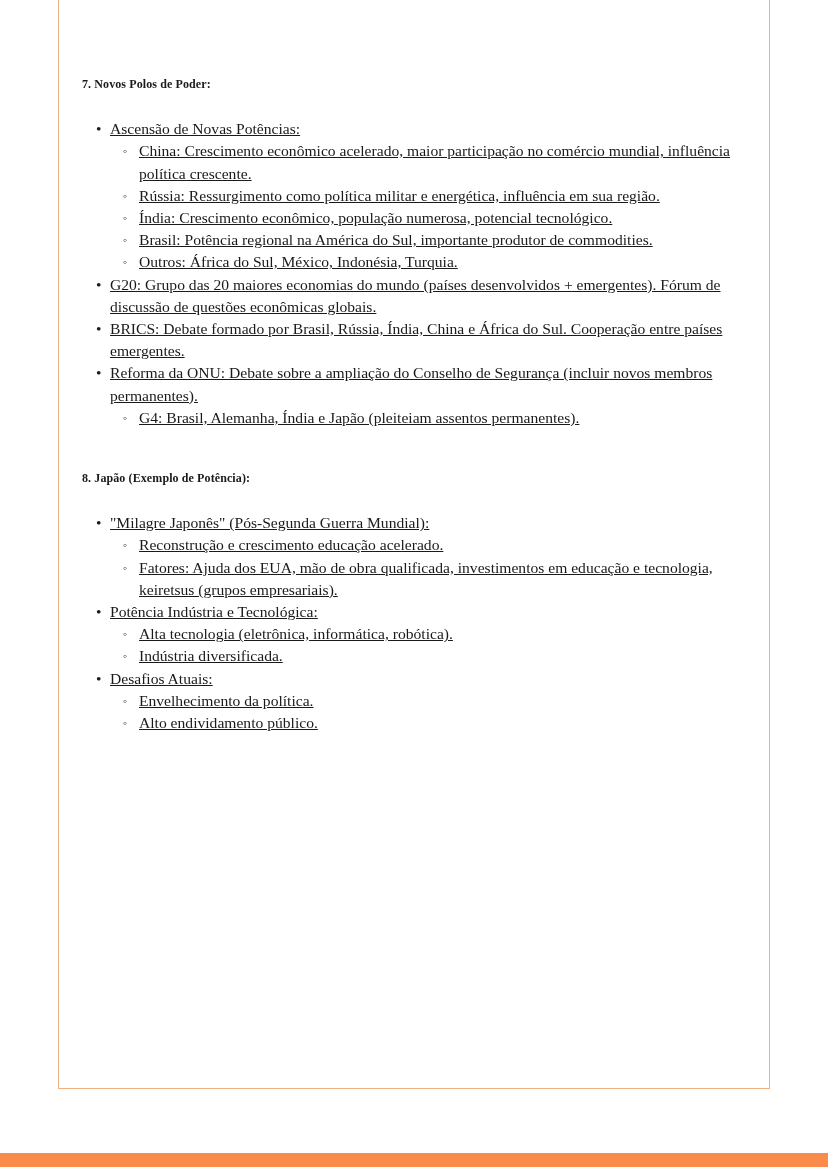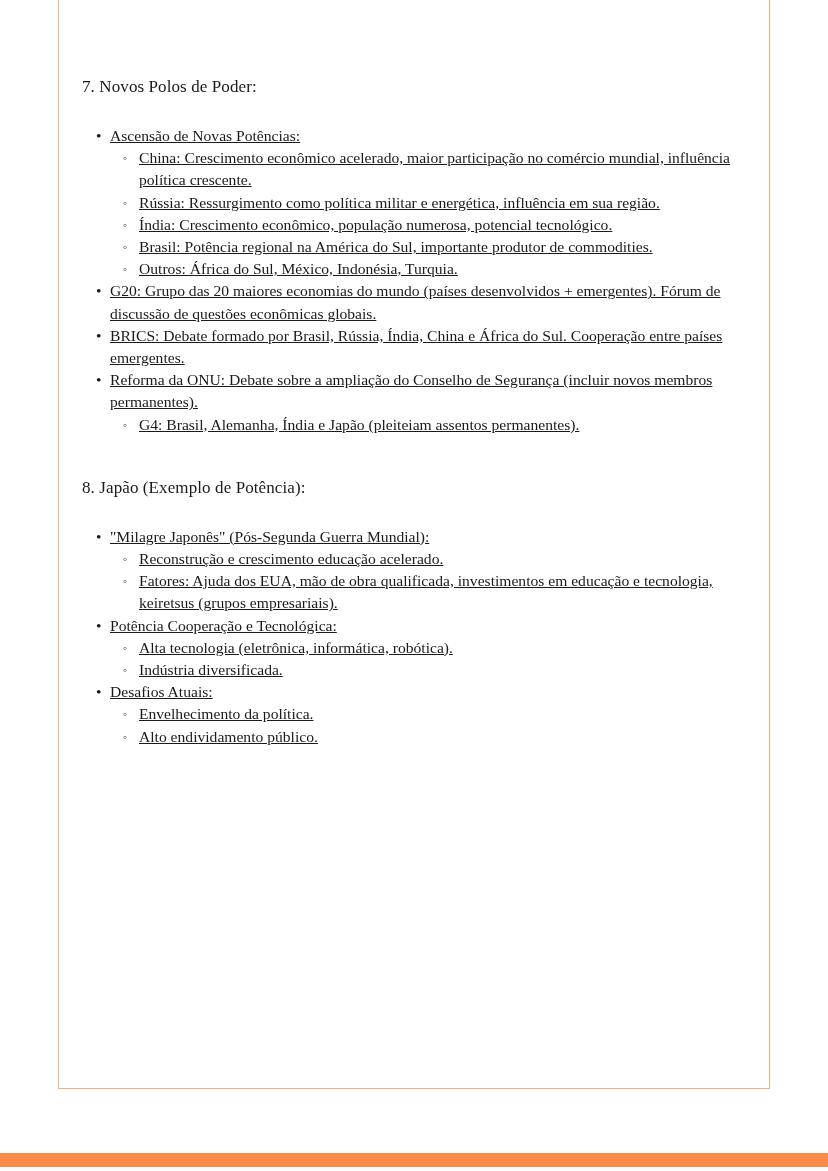--- a/index.html
+++ b/index.html
@@ -42,22 +42,22 @@
 
   
   .content {
     position: absolute;
     left: 82px;
     top: 76px;
     width: 666px;
   }
 
   h2.section-heading {
-    font-size: 17px;
-    font-weight: normal;
+    font-size: 12px;
+    font-weight: bold;
     line-height: 1.35;
     margin: 0;
     letter-spacing: 0.1px;
   }
 
   .heading-block {
     margin-bottom: 26px;
   }
   .heading-block.spaced-top {
     margin-top: 41px;
@@ -193,21 +193,21 @@
         </li>
         <li class="bullet2">
           <span class="marker2">◦</span>
           <span class="li-text">Fatores: Ajuda dos EUA, mão de obra qualificada, investimentos em educação e tecnologia, keiretsus (grupos empresariais).</span>
         </li>
       </ul>
     </li>
 
     <li class="bullet1">
       <span class="marker1">•</span>
-      <span class="li-text">Potência Cooperação e Tecnológica:</span>
+      <span class="li-text">Potência Indústria e Tecnológica:</span>
       <ul class="lvl2">
         <li class="bullet2">
           <span class="marker2">◦</span>
           <span class="li-text">Alta tecnologia (eletrônica, informática, robótica).</span>
         </li>
         <li class="bullet2">
           <span class="marker2">◦</span>
           <span class="li-text">Indústria diversificada.</span>
         </li>
       </ul>

